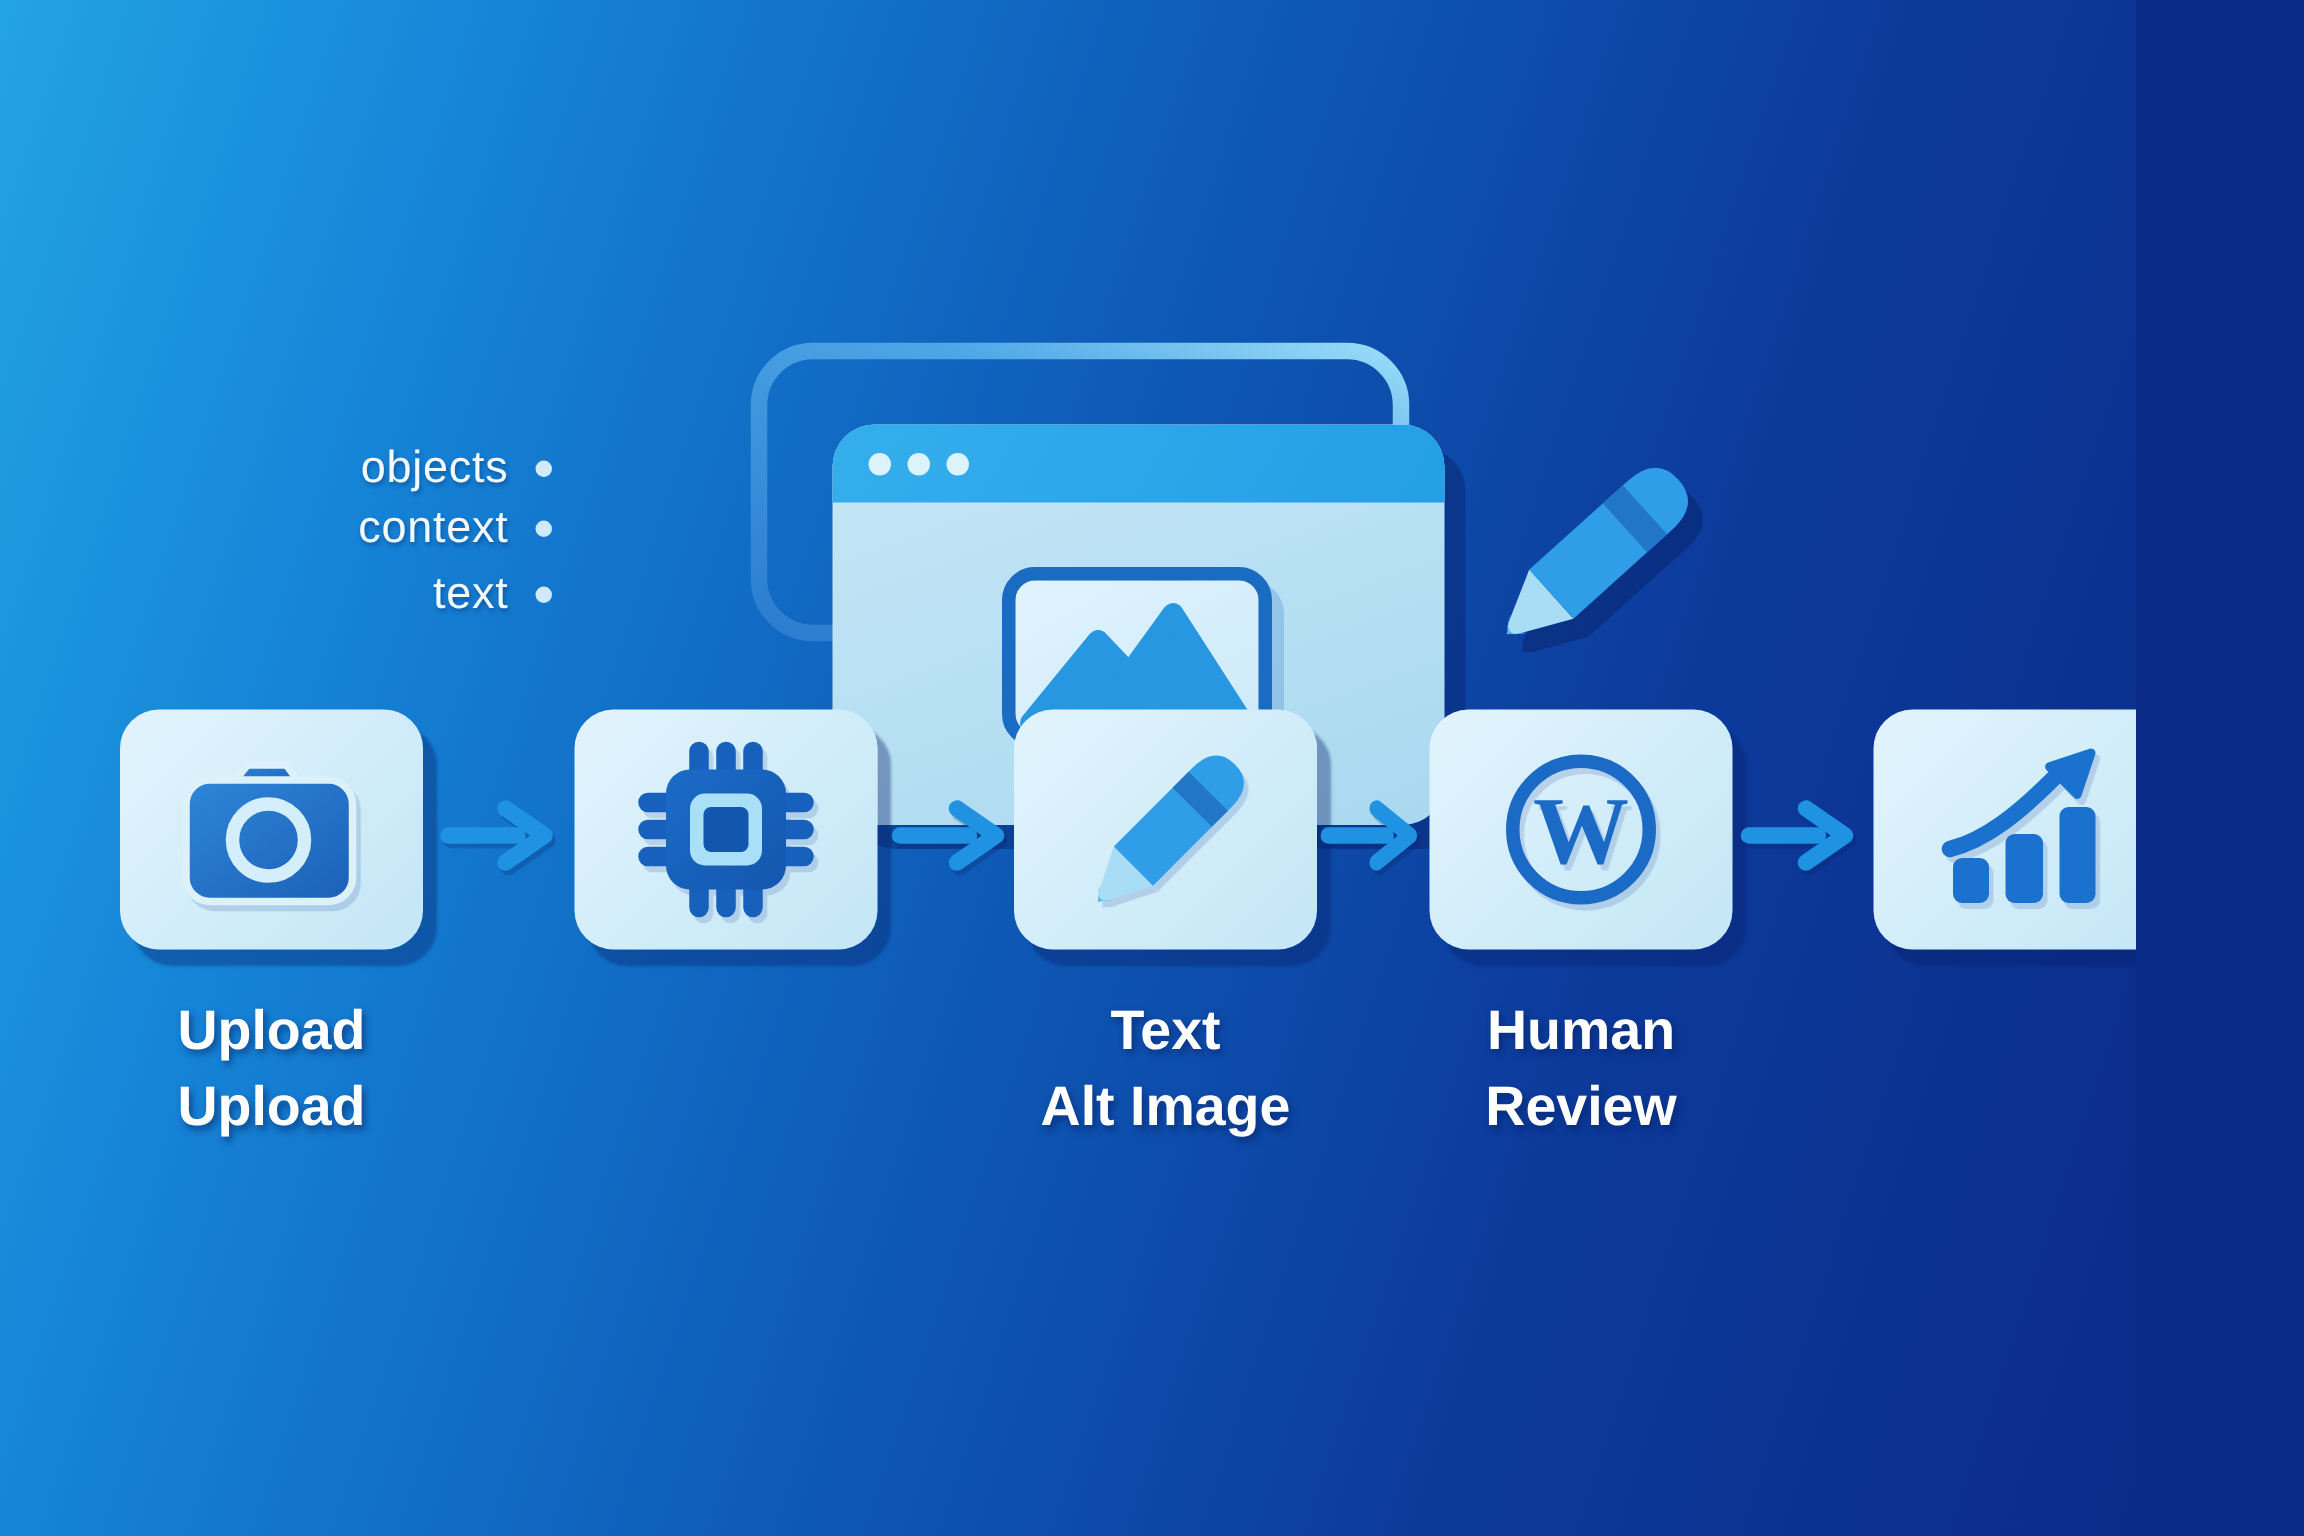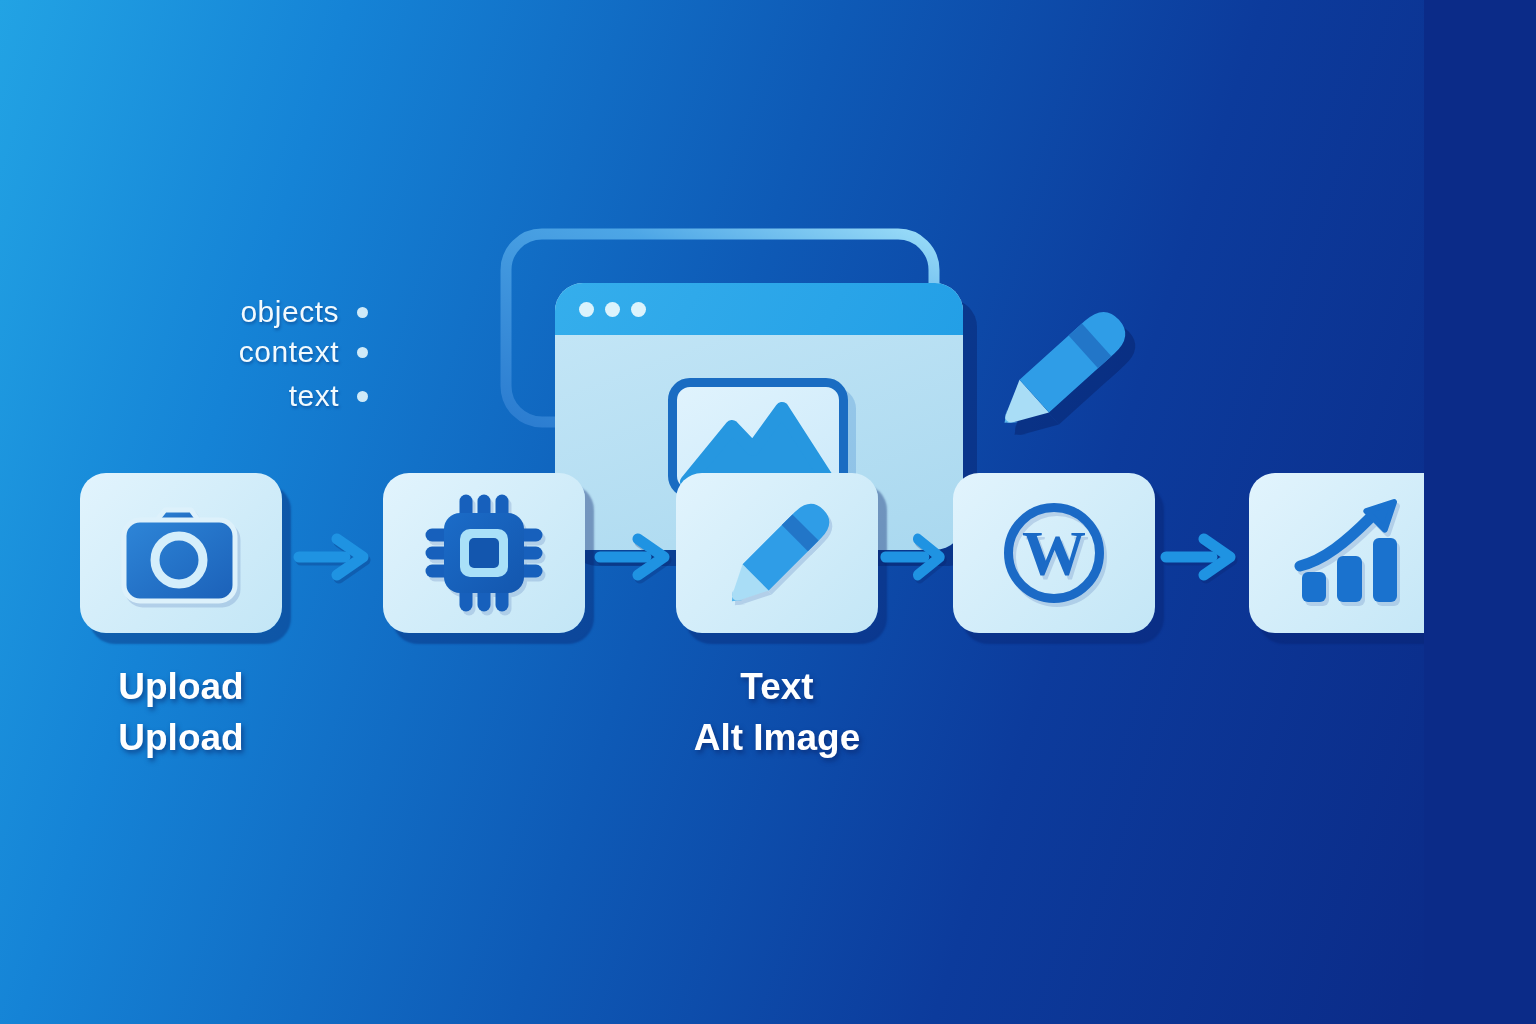--- a/index.html
+++ b/index.html
@@ -197,14 +197,18 @@
   </svg>
 
   <div class="step-label" style="left:21px">
     <span>Upload</span>
     <span>Upload</span>
   </div>
   <div class="step-label" style="left:617px">
     <span>Text</span>
     <span>Alt Image</span>
   </div>
+  <div class="step-label" style="left:894px">
+    <span>Human</span>
+    <span>Review</span>
+  </div>
 
 </div>
 
 </body></html>

